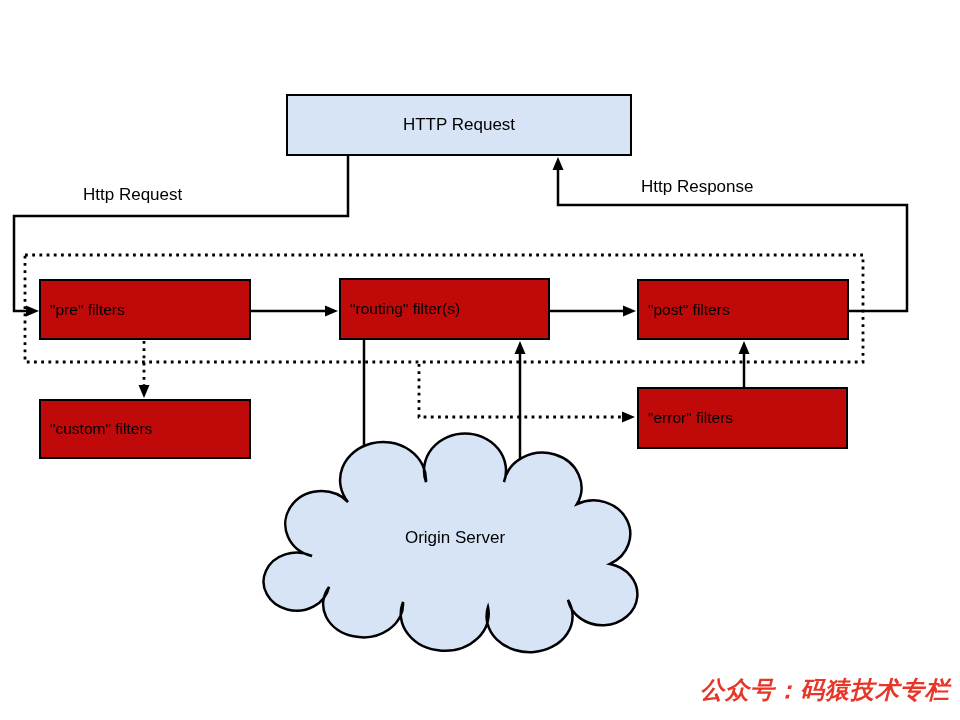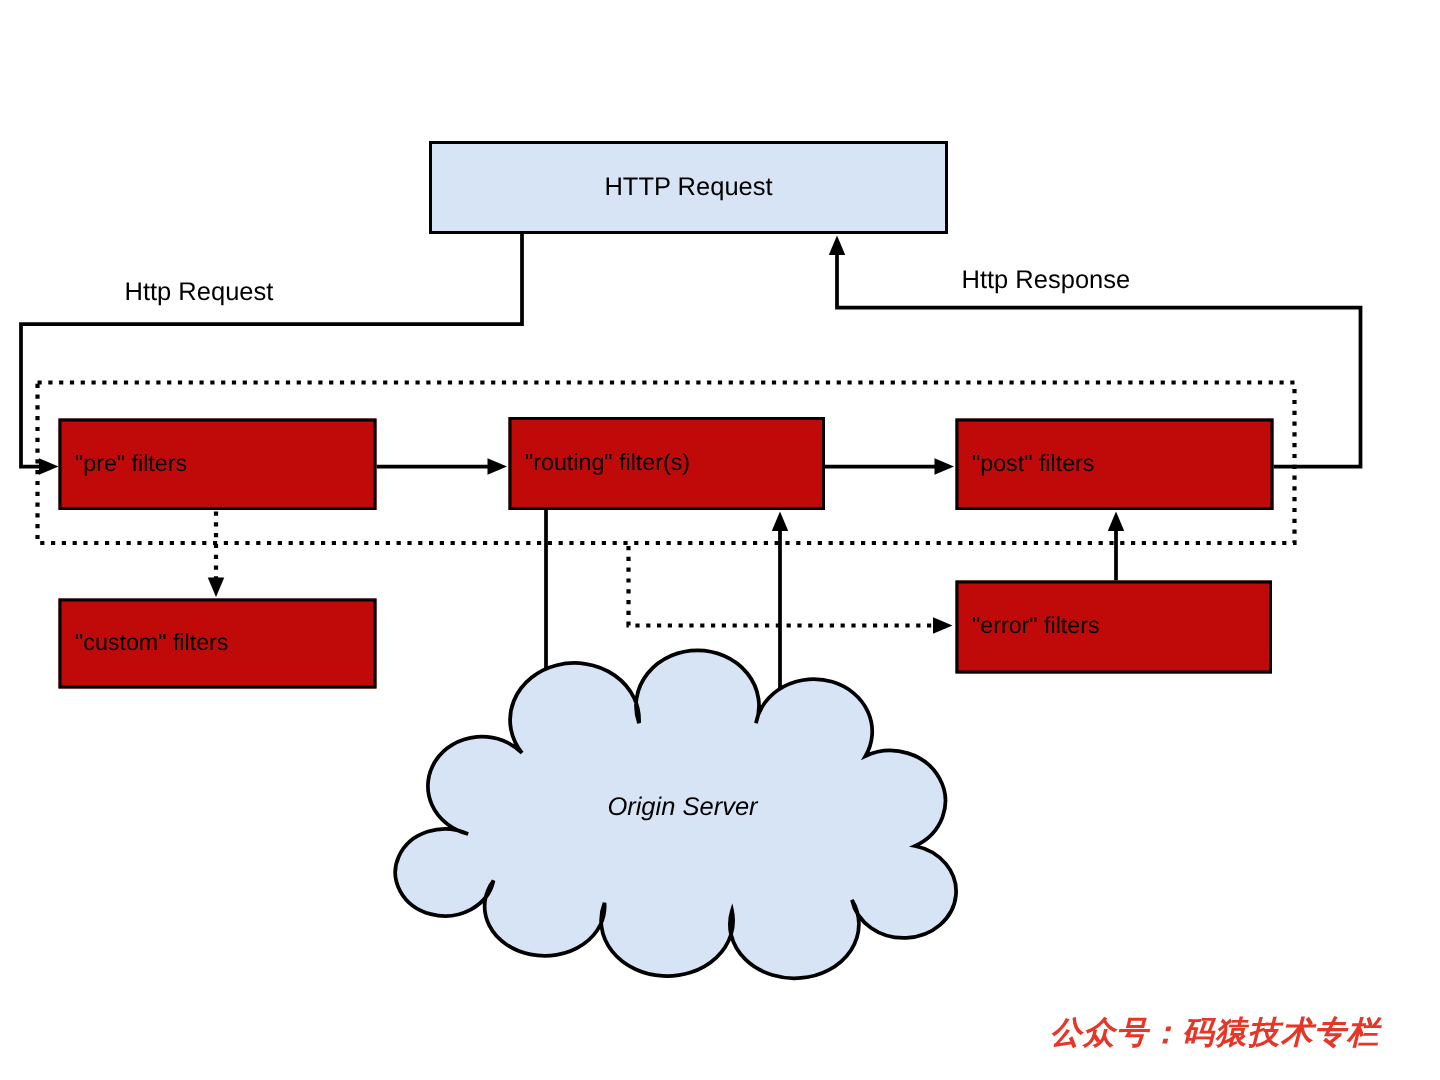--- a/index.html
+++ b/index.html
@@ -41,28 +41,28 @@
     position:absolute;
     font-size:17px;
     font-weight:500;
     color:#000;
     white-space:nowrap;
   }
   .cloud-label{
     position:absolute;
     left:355px;top:504px;width:200px;
     text-align:center;
-    font-size:17px;color:#000;font-style:italic;
+    font-size:17px;color:#000;
   }
   .watermark{
     position:absolute;
     left:700px;top:650px;width:255px;
     font-family:"DejaVu Serif", serif;
     font-weight:bold;font-style:italic;
-    font-size:21px;
+    font-size:24px;
     letter-spacing:1px;
     color:var(--watermark-color);
     white-space:nowrap;
   }
   .box-http{left:286px;top:70px;width:346px;height:62px;}
   .box-pre{left:39px;top:255px;width:212px;height:61px;}
   .box-routing{left:339px;top:254px;width:211px;height:62px;}
   .box-post{left:637px;top:255px;width:212px;height:61px;}
   .box-custom{left:39px;top:375px;width:212px;height:60px;}
   .box-error{left:637px;top:363px;width:211px;height:62px;}

